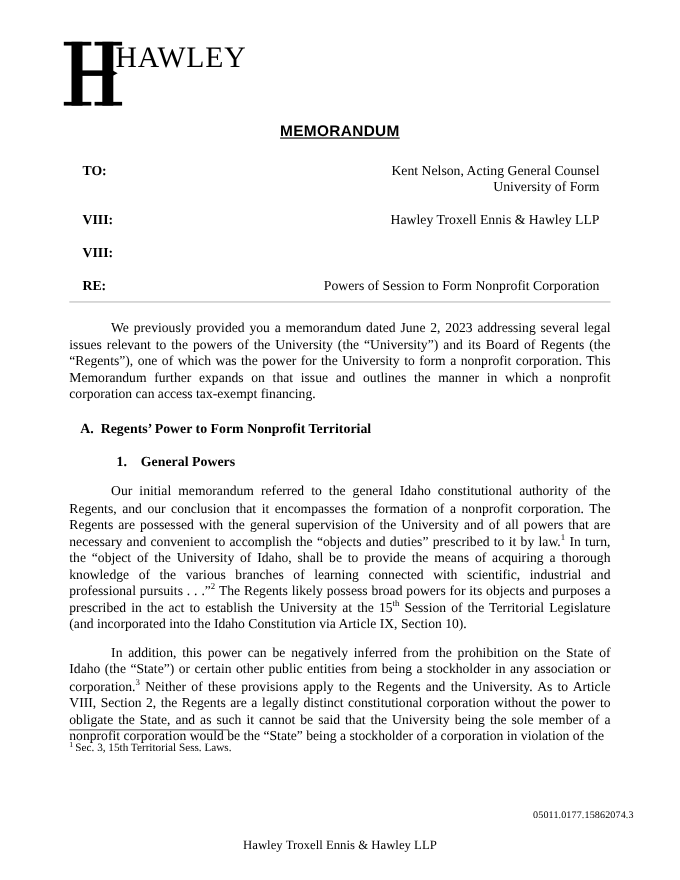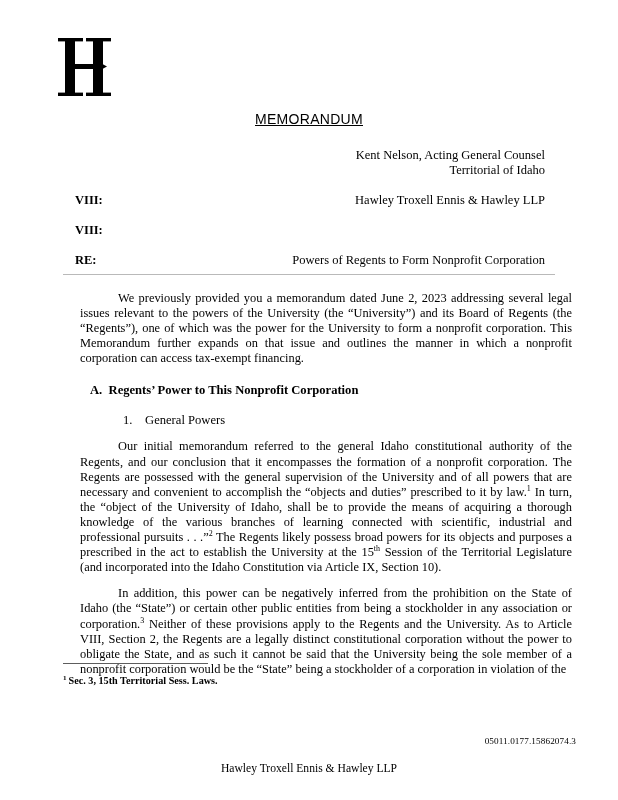--- a/index.html
+++ b/index.html
@@ -50,21 +50,21 @@
   }
 
   
   .memo-title {
     position: absolute;
     left: 0;
     top: 111px;
     width: 618px;
     text-align: center;
     font-family: "Liberation Sans", "DejaVu Sans", sans-serif;
-    font-weight: normal;
+    font-weight: bold;
     font-size: 14px;
     text-decoration: underline;
     letter-spacing: 0.3px;
   }
 
   
   .fields {
     position: absolute;
     left: 75px;
     top: 148px;
@@ -93,21 +93,21 @@
     left: 63px;
     top: 274px;
     width: 492px;
     height: 1px;
     background: #b9b9b9;
   }
 
   
   .body-content {
     position: absolute;
-    left: 80px;
+    left: 63px;
     top: 291px;
     width: 492px;
   }
   p.body-para {
     margin: 0 0 11px 0;
     font-size: 12.4px;
     line-height: 15.1px;
     text-align: justify;
     text-indent: 38px;
     hyphens: none;
@@ -116,21 +116,21 @@
     margin: 17px 0 0 0;
     font-size: 12.6px;
     font-weight: bold;
     line-height: 15px;
     padding-left: 22px;
     text-indent: -12px;
   }
   h3.heading-1 {
     margin: 15px 0 11px 0;
     font-size: 12.6px;
-    font-weight: normal;
+    font-weight: bold;
     line-height: 15px;
     padding-left: 57px;
     text-indent: -14px;
   }
   sup {
     font-size: 8px;
     vertical-align: super;
     line-height: 0;
   }
 
@@ -144,21 +144,20 @@
   .footnote-rule {
     width: 145px;
     height: 1px;
     background: #5d5d5d;
     margin-bottom: 11px;
   }
   .footnote {
     font-size: 10.2px;
     line-height: 12px;
     margin-bottom: 11px;
-    font-weight: bold;
   }
   .footnote sup {
     font-size: 7px;
     margin-right: 2px;
   }
   .footnote i { font-style: italic; }
 
   
   .footer-firm {
     position: absolute;
@@ -192,51 +191,53 @@
         <rect x="29" y="2" width="25" height="3.4" fill="#000"></rect>
         <rect x="36" y="2" width="10" height="58" fill="#000"></rect>
         <rect x="29" y="56.6" width="25" height="3.4" fill="#000"></rect>
 
         <rect x="17" y="28" width="20" height="5" fill="#000"></rect>
 
         <polygon points="37,23.5 50,30.5 37,37.5" fill="#000"></polygon>
       </svg>
     </div>
     <div class="logo-words">
+      <span class="logo-word">HAWLEY</span>
     </div>
   </div>
 
   <div class="memo-title">MEMORANDUM</div>
 
   <div class="fields">
     <div class="field-row">
+      <div class="field-label">TO:</div>
       <div class="field-value">
         <span>Kent Nelson, Acting General Counsel</span>
-        <span class="line2">Territorial of Idaho</span>
+        <span class="line2">University of Form</span>
       </div>
     </div>
     <div class="field-row">
       <div class="field-label">VIII:</div>
       <div class="field-value">Hawley Troxell Ennis &amp; Hawley LLP</div>
     </div>
     <div class="field-row">
       <div class="field-label">VIII:</div>
     </div>
     <div class="field-row">
       <div class="field-label">RE:</div>
-      <div class="field-value">Powers of Regents to Form Nonprofit Corporation</div>
+      <div class="field-value">Powers of Session to Form Nonprofit Corporation</div>
     </div>
   </div>
 
   <div class="divider"></div>
 
   <div class="body-content">
     <p class="body-para">We previously provided you a memorandum dated June 2, 2023 addressing several legal issues relevant to the powers of the University (the “University”) and its Board of Regents (the “Regents”), one of which was the power for the University to form a nonprofit corporation. This Memorandum further expands on that issue and outlines the manner in which a nonprofit corporation can access tax-exempt financing.</p>
 
-    <h2 class="heading-a">A. Regents’ Power to This Nonprofit Corporation</h2>
+    <h2 class="heading-a">A. Regents’ Power to Form Nonprofit Territorial</h2>
 
     <h3 class="heading-1">1.  General Powers</h3>
 
     <p class="body-para"><span>Our initial memorandum referred to the general Idaho constitutional authority of the Regents, and our conclusion that it encompasses the formation of a nonprofit corporation. The Regents are possessed with the general supervision of the University and of all powers that are necessary and convenient to accomplish the “objects and duties” prescribed to it by law.</span><sup>1</sup><span> In turn, the “object of the University of Idaho, shall be to provide the means of acquiring a thorough knowledge of the various branches of learning connected with scientific, industrial and professional pursuits . . .”</span><sup>2</sup><span> The Regents likely possess broad powers for its objects and purposes a prescribed in the act to establish the University at the 15</span><sup>th</sup><span> Session of the Territorial Legislature (and incorporated into the Idaho Constitution via Article IX, Section 10).</span></p>
 
     <p class="body-para"><span>In addition, this power can be negatively inferred from the prohibition on the State of Idaho (the “State”) or certain other public entities from being a stockholder in any association or corporation.</span><sup>3</sup><span> Neither of these provisions apply to the Regents and the University. As to Article VIII, Section 2, the Regents are a legally distinct constitutional corporation without the power to obligate the State, and as such it cannot be said that the University being the sole member of a nonprofit corporation would be the “State” being a stockholder of a corporation in violation of the</span></p>
   </div>
 
   <div class="footnotes">
     <div class="footnote-rule"></div>

